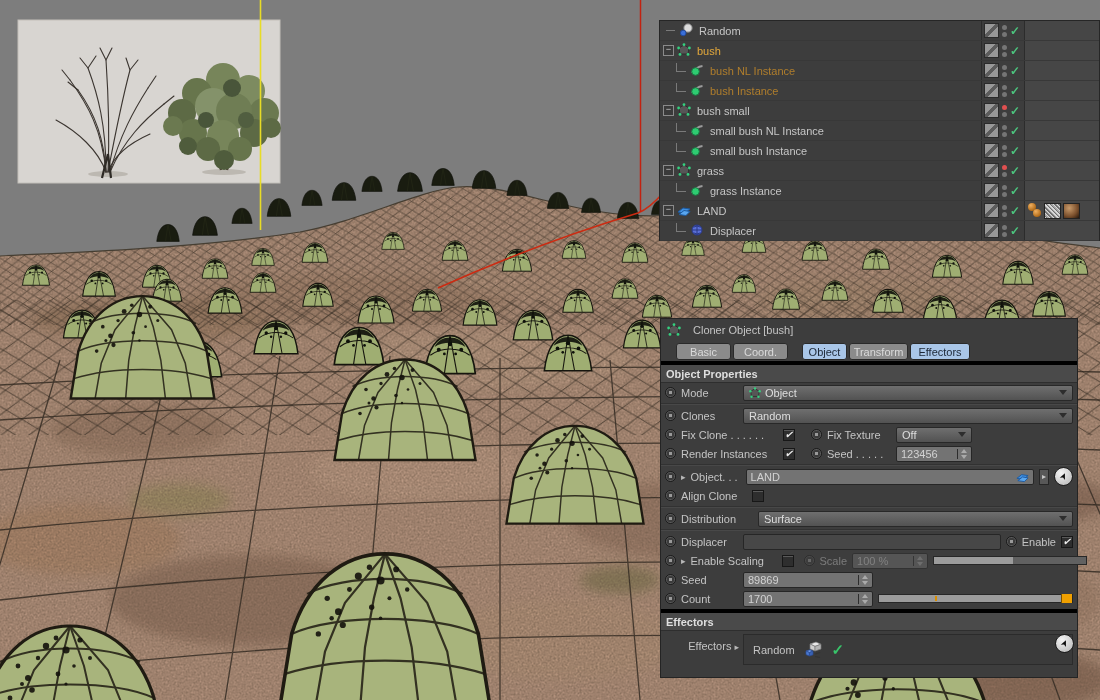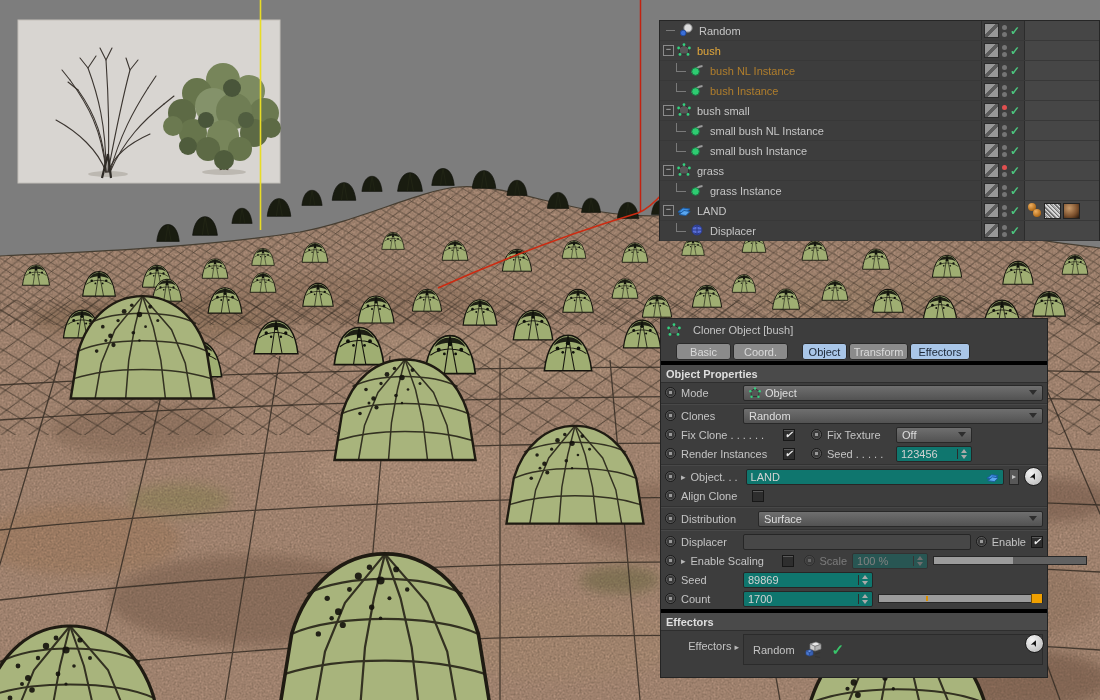--- a/index.html
+++ b/index.html
@@ -34,42 +34,42 @@
   .tagballs i{position:absolute;width:8px;height:8px;border-radius:50%;
     background:radial-gradient(circle at 35% 30%,#f0b060,#b06a18 70%,#6a3c08);}
   .tagballs i:nth-child(1){left:1px;top:0;}
   .tagballs i:nth-child(2){left:6px;top:6px;}
   .thumb{width:17px;height:16px;border:1px solid #222;box-sizing:border-box;}
   .thumb.noise{background:
     repeating-linear-gradient(45deg,#d8d8d8 0 1px,#707070 1px 2px,#a8a8a8 2px 3px),
     repeating-linear-gradient(-45deg,rgba(40,40,40,.6) 0 1px,rgba(200,200,200,.4) 1px 3px);}
   .thumb.sphere{background:radial-gradient(circle at 35% 30%,#c89a6a,#7a4f2c 60%,#2e1d10 95%),#111;}
   
-  .am-panel{position:absolute;left:660px;top:318px;width:388px;height:360px;background:#3d3d3d;
+  .am-panel{position:absolute;left:660px;top:318px;width:418px;height:360px;background:#3d3d3d;
     border:1px solid #242424;box-sizing:border-box;font-size:11px;color:#c4c4c4;}
   .am-title{height:22px;display:flex;align-items:center;gap:6px;padding:0 6px;}
   .am-tabs{display:flex;gap:2px;padding:0 15px;height:19px;align-items:flex-end;}
   .tab{height:17px;display:flex;align-items:center;justify-content:center;background:#8b8b8b;
     color:#dadada;border:1px solid #2a2a2a;border-radius:3px;padding:0 2px;box-sizing:border-box;}
   .tab.sel{background:#a9c6e8;color:#1c2736;}
   .t1{width:55px}.t2{width:55px}.tgap{width:10px;border:none;background:none}.t3{width:45px}.t4{width:59px}.t5{width:60px}
   .am-sec{height:17px;background:#4a4a4a;border-top:4px solid #000000;border-bottom:1px solid #2e2e2e;
     display:flex;align-items:center;padding:0 5px;font-weight:bold;color:#dfdfdf;margin-top:1px;}
   .row{height:19px;display:flex;align-items:center;gap:5px;padding:0 4px;}
   .sep{height:1px;background:#323232;border-bottom:1px solid #484848;margin:1px 0;}
   .radio{width:11px;height:11px;border-radius:50%;flex:0 0 auto;border:1px solid #1a1a1a;box-sizing:border-box;
     background:radial-gradient(circle,#9a9a9a 0 1.5px,#3b3b3b 2px 3.5px,#5b5b5b 4px);}
   .alabel{flex:0 0 auto;white-space:nowrap;}
   .w57{width:57px}.w95{width:97px}.w62{width:64px}.w68{width:66px}.w48{width:50px}.w72{width:72px}.w83{width:86px}
   .dd{height:16px;background:linear-gradient(#6f6f6f,#525252);border:1px solid #282828;border-radius:2px;
     display:flex;align-items:center;gap:4px;padding:0 5px;color:#dedede;box-sizing:border-box;}
   .grow{flex:1;}
   .chev{margin-left:auto;width:0;height:0;border-left:4px solid transparent;border-right:4px solid transparent;
     border-top:5px solid #2d2d2d;flex:0 0 auto;}
-  .field{height:16px;background:#0f766e;border:1px solid #262626;border-radius:2px;display:flex;
+  .field{height:16px;background:#737373;border:1px solid #262626;border-radius:2px;display:flex;
     align-items:center;padding:0 4px;color:#d2d2d2;box-sizing:border-box;gap:3px;}
   .stepbox{margin-left:auto;border-left:1px solid #2c2c2c;padding-left:3px;display:flex;flex-direction:column;gap:2px;}
   .stepbox i{width:0;height:0;border-left:3px solid transparent;border-right:3px solid transparent;}
   .stepbox .up{border-bottom:4px solid #aaa;}
   .stepbox .dn{border-top:4px solid #aaa;}
   .w130{width:130px;flex:0 0 auto;}
   .w76{width:76px;flex:0 0 auto;}
   .cb{width:12px;height:12px;background:#2e2e2e;border:1px solid #171717;box-shadow:inset 0 1px 0 #5a5a5a;
     display:flex;align-items:center;justify-content:center;color:#ededed;font-size:10px;flex:0 0 auto;
     font-style:italic;box-sizing:border-box;}

